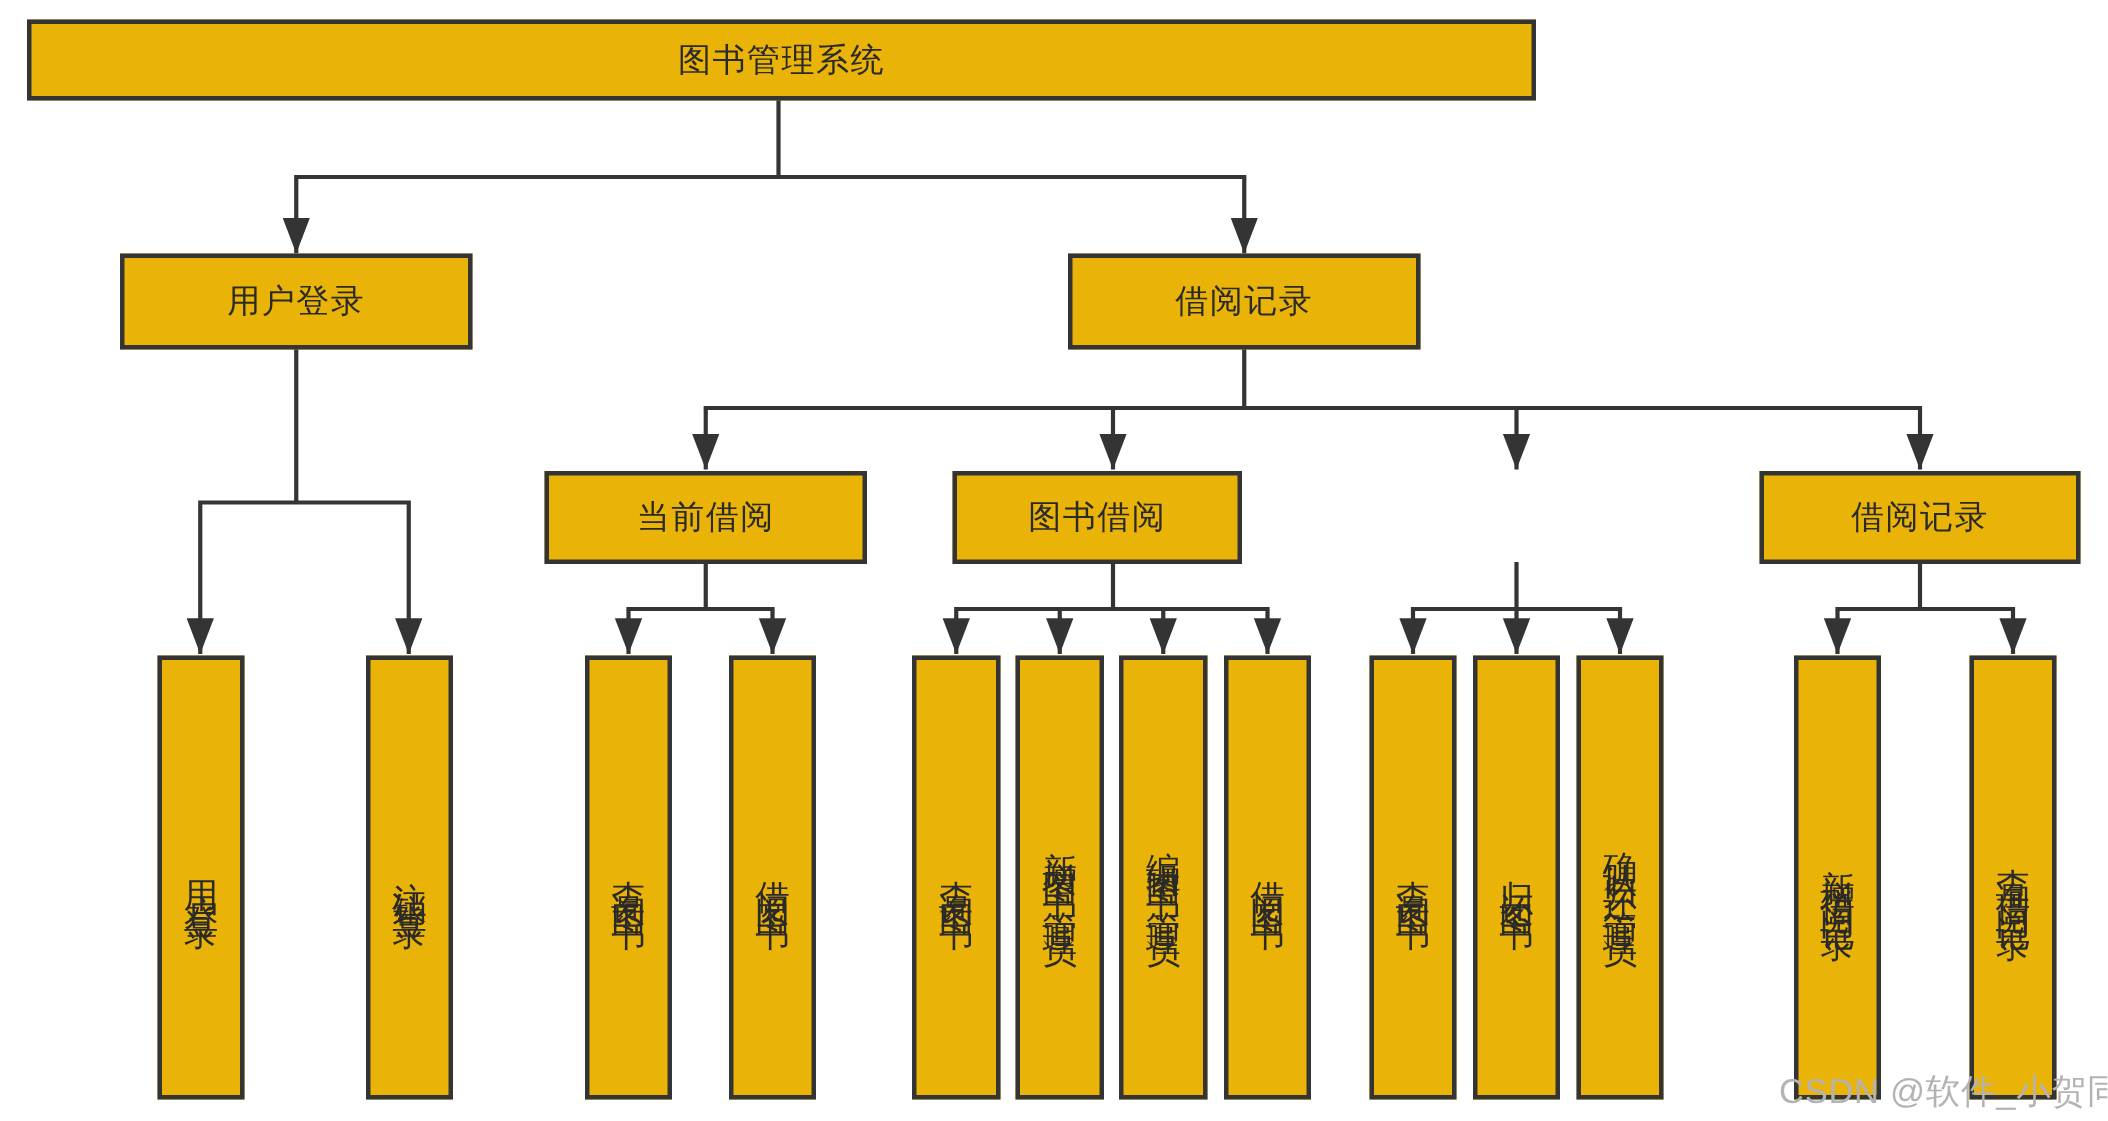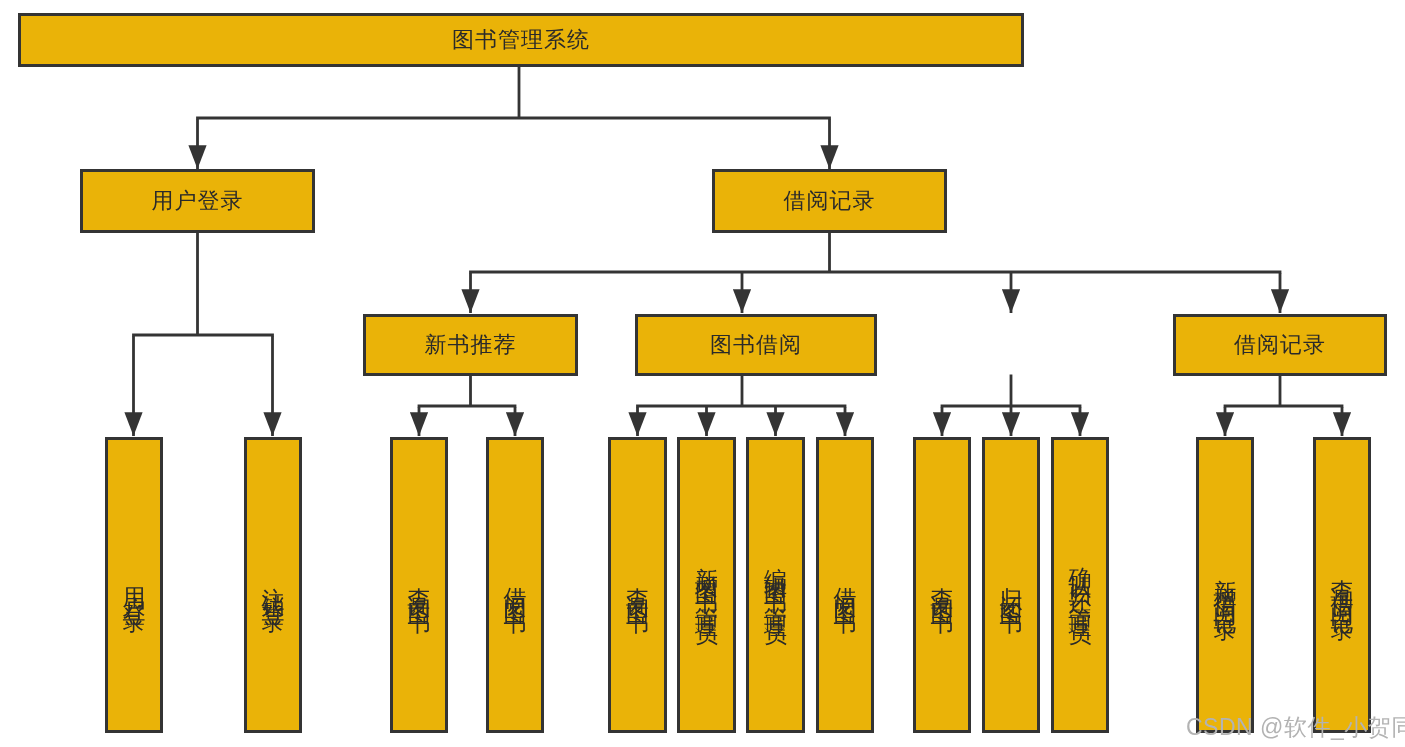--- a/index.html
+++ b/index.html
@@ -82,23 +82,23 @@
   </div>
 
   <div class="box" style="left:80px; top:169px; width:235px; height:64px;">
     <span class="hlabel">用户登录</span>
   </div>
   <div class="box" style="left:712px; top:169px; width:235px; height:64px;">
     <span class="hlabel">借阅记录</span>
   </div>
 
   <div class="box" style="left:363px; top:314px; width:215px; height:62px;">
-    <span class="hlabel">新书推荐</span>
+    <span class="hlabel">当前借阅</span>
   </div>
-  <div class="box" style="left:635px; top:314px; width:242px; height:62px;align-items:center;">
+  <div class="box" style="left:635px; top:314px; width:193px; height:62px;align-items:center;">
     <span class="hlabel">图书借阅</span>
   </div>
   <div class="box" style="left:1173px; top:314px; width:214px; height:62px;">
     <span class="hlabel">借阅记录</span>
   </div>
 
   <div class="box" style="left:105px; top:437px; width:58px; height:296px;">
     <span class="vlabel">用户登录</span>
   </div>
   <div class="box" style="left:244px; top:437px; width:58px; height:296px;">

